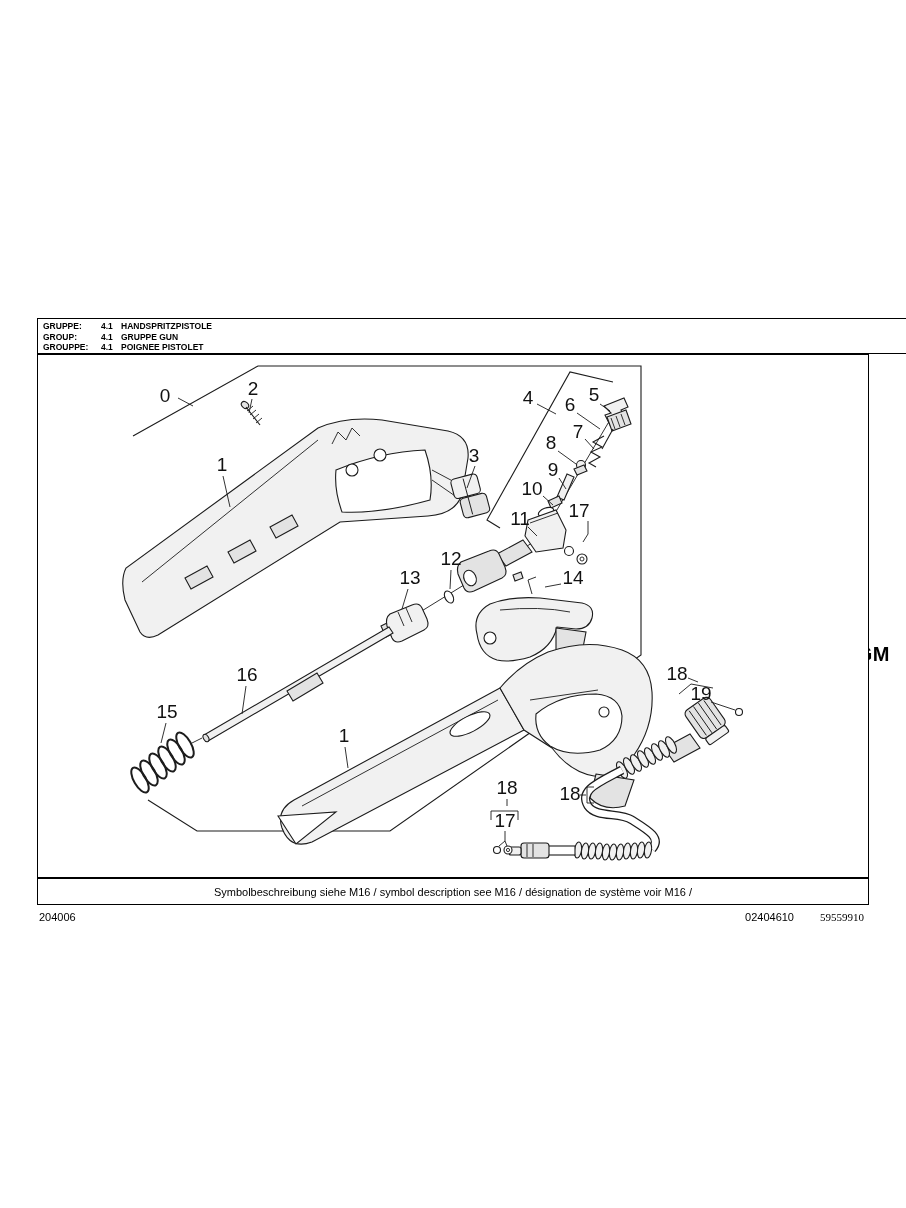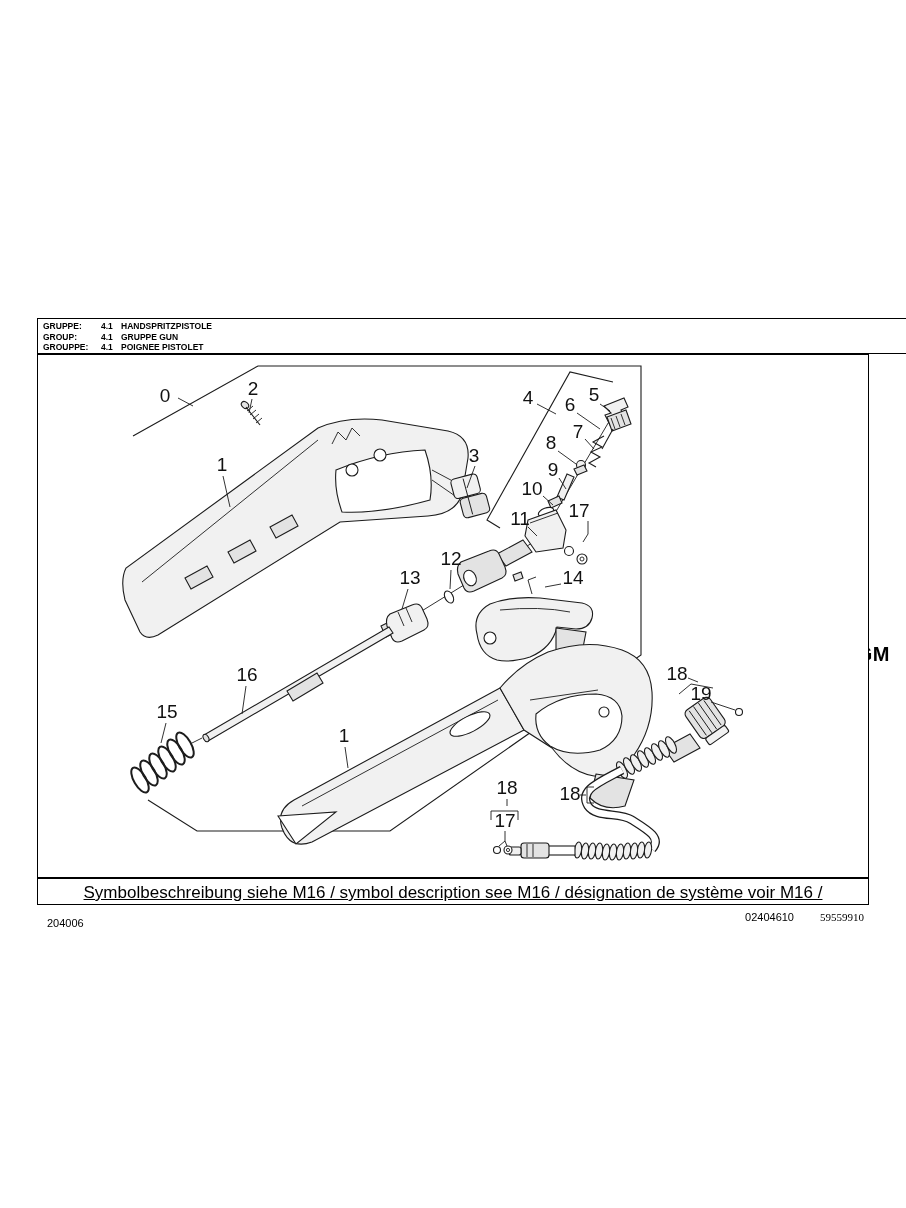--- a/index.html
+++ b/index.html
@@ -9,23 +9,23 @@
   .header-box{left:37px;top:318px;width:900px;height:36px;}
   .hdr-rows{position:absolute;left:5px;top:2px;font-size:8.5px;font-weight:bold;line-height:10.7px;}
   .hdr-row{display:flex;white-space:nowrap;}
   .hdr-label{width:58px;}
   .hdr-num{width:20px;}
   .sheet-code{position:absolute;left:390px;top:324px;width:95px;text-align:center;
               font-size:20px;font-weight:bold;letter-spacing:0.5px;}
   .model{position:absolute;right:46px;top:324px;font-size:20px;font-weight:bold;letter-spacing:0.5px;}
   .main-box{left:37px;top:354px;width:832px;height:524px;}
   .symbol-bar{left:37px;top:878px;width:832px;height:27px;text-align:center;
-              font-size:17px;line-height:27px;text-decoration:underline;}
+              font-size:11px;line-height:27px;}
   .footer-row{position:absolute;left:37px;top:911px;width:832px;font-size:11px;}
-  .doc-number{position:absolute;left:10px;top:0;margin-top:6px;}
+  .doc-number{position:absolute;left:2px;top:0;}
   .ref-left{position:absolute;right:75px;top:0;}
   .ref-right{position:absolute;right:5px;top:0;font-family:Liberation Serif, serif;}
   svg{position:absolute;left:0;top:0;}
   svg text{font-family:"Liberation Sans", sans-serif;font-size:19px;fill:#111;}
   .ln{stroke:#1c1c1c;stroke-width:1.1;fill:none;}
   .thin{stroke:#1c1c1c;stroke-width:0.9;fill:none;}
   .part{stroke:#1c1c1c;stroke-width:1.1;fill:#f1f1f1;}
   .part2{stroke:#1c1c1c;stroke-width:1.1;fill:#e3e3e3;}
   .white{stroke:#1c1c1c;stroke-width:1.1;fill:#fff;}
 </style>

